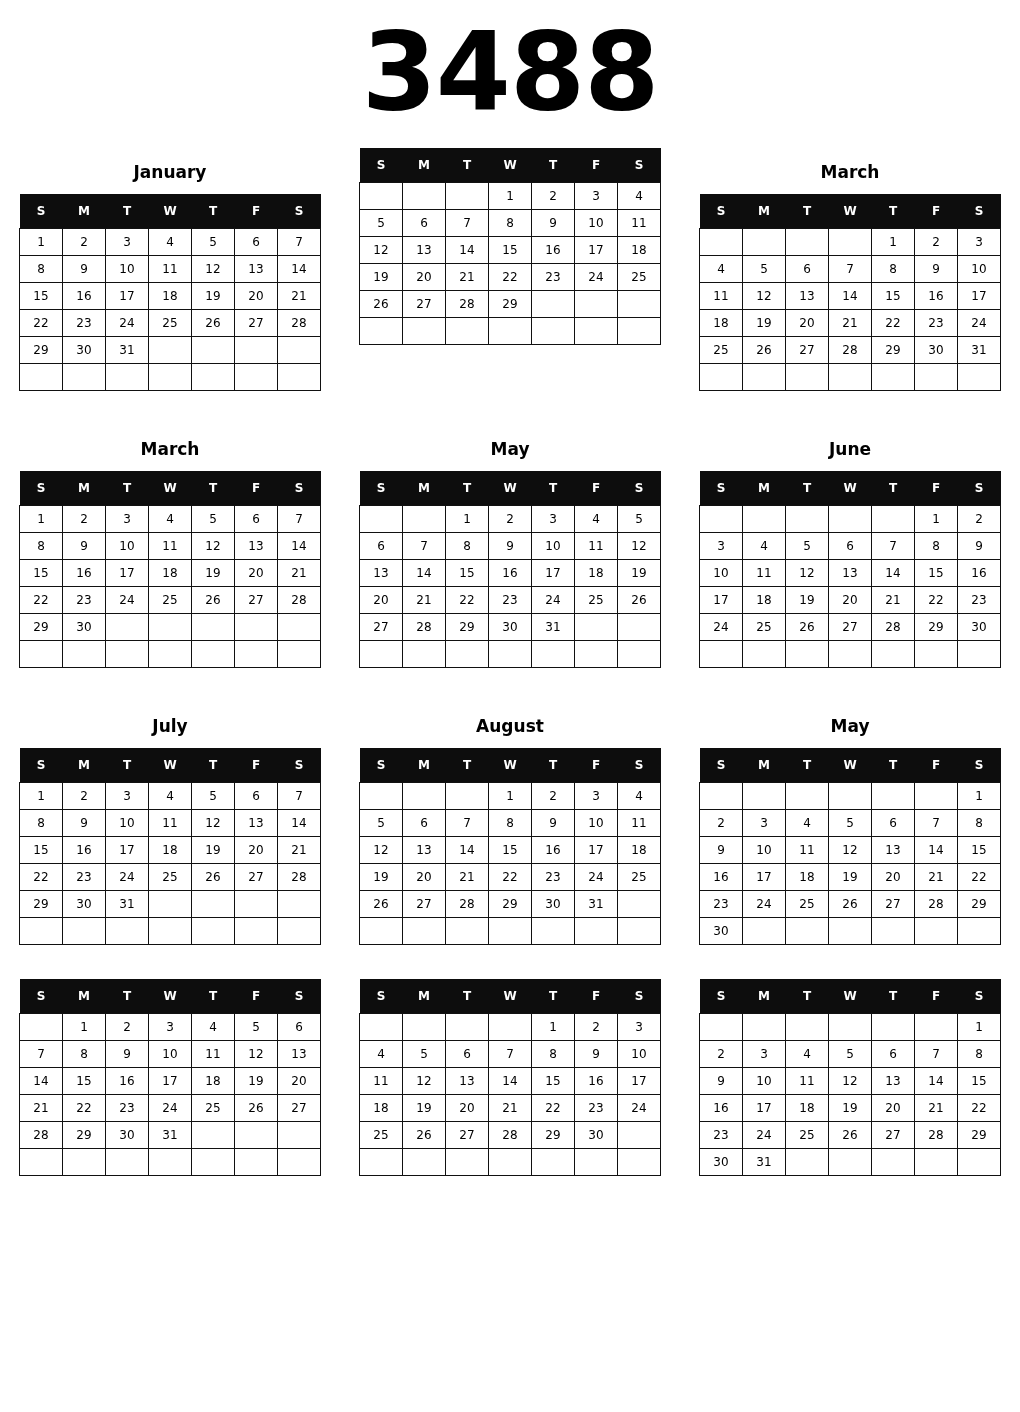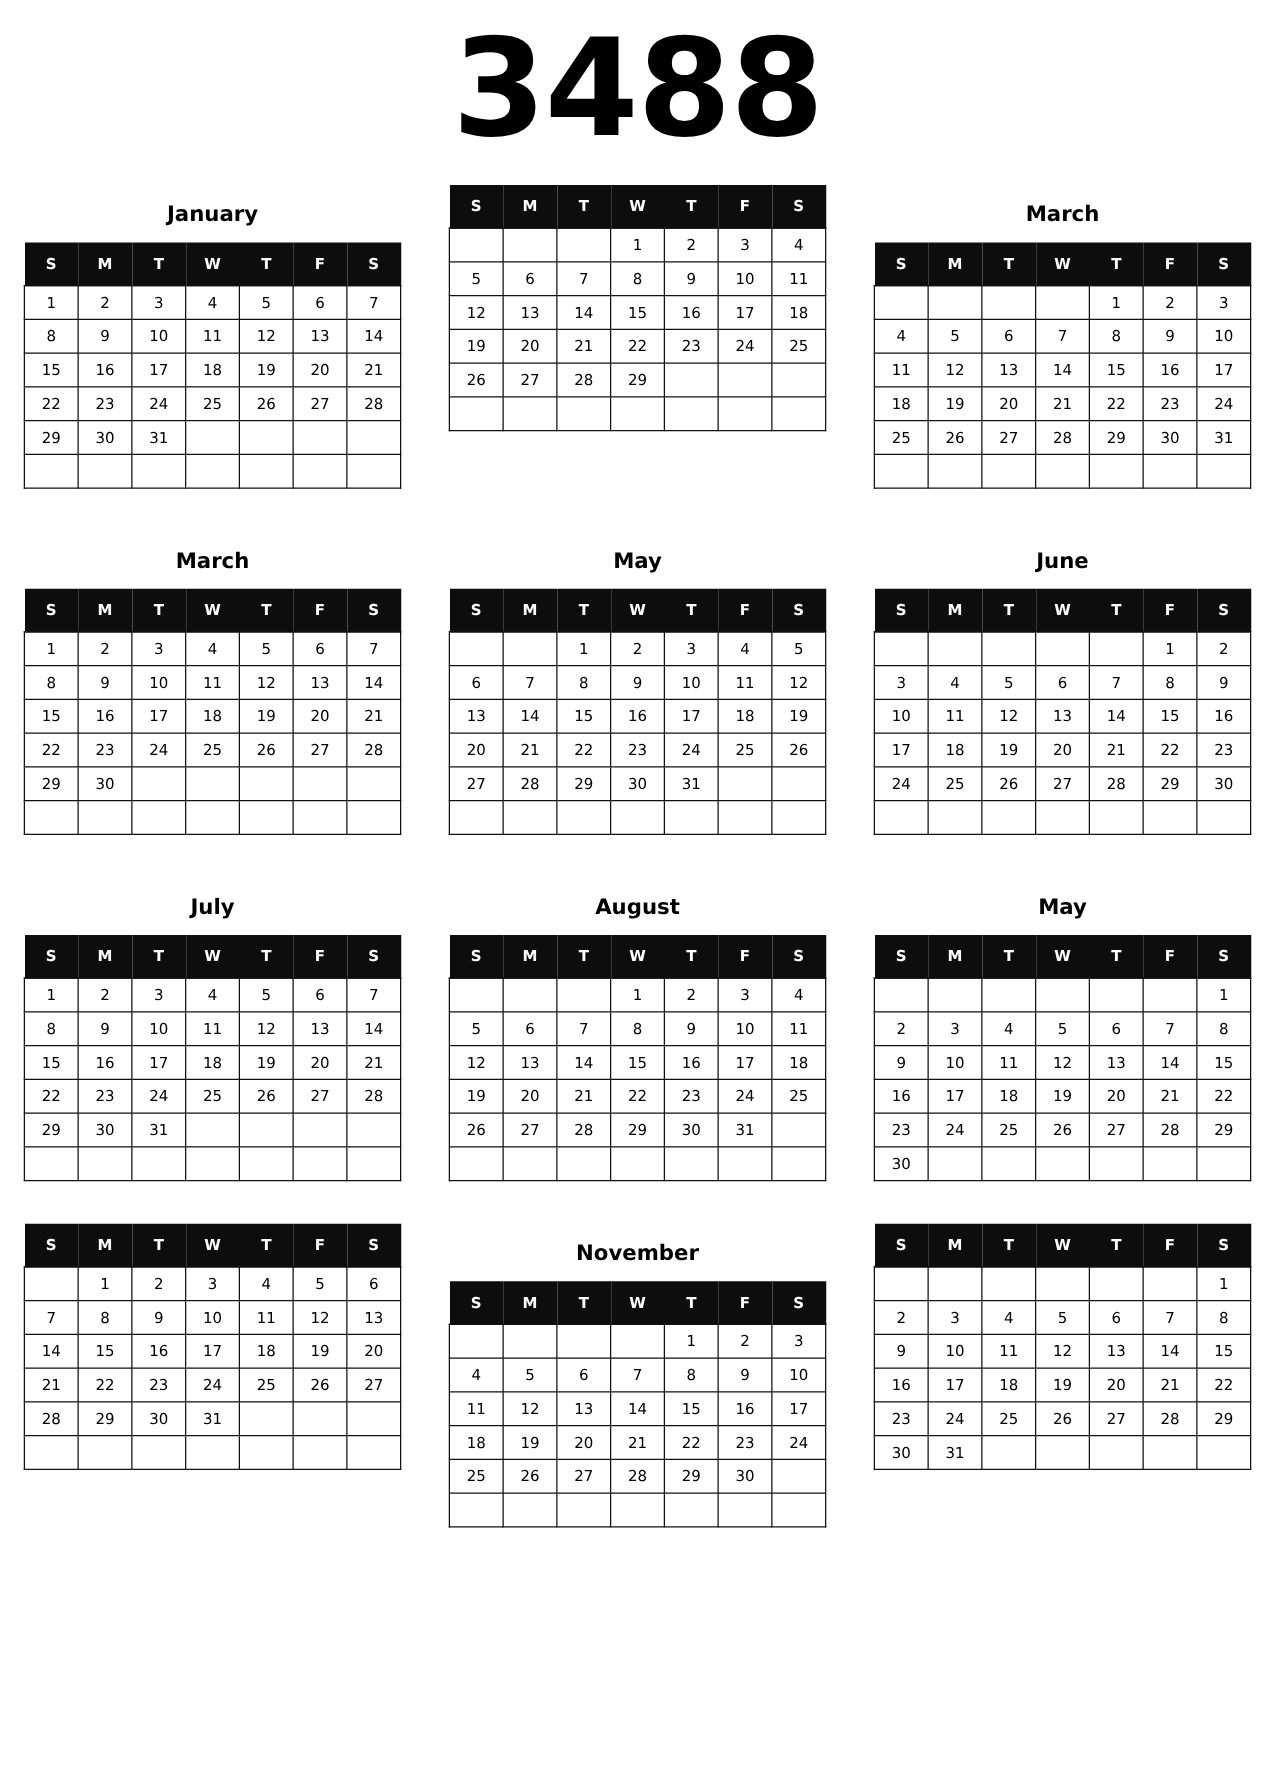--- a/index.html
+++ b/index.html
@@ -798,21 +798,20 @@
               <td class="empty"></td>
               <td class="empty"></td>
               <td class="empty"></td>
               <td class="empty"></td>
               <td class="empty"></td>
             </tr>
           </tbody>
         </table>
       </div>
       <div class="month">
-        <div class="month-name">November</div>
         <table class="cal">
           <thead>
             <tr>
               <th>S</th>
               <th>M</th>
               <th>T</th>
               <th>W</th>
               <th>T</th>
               <th>F</th>
               <th>S</th>

